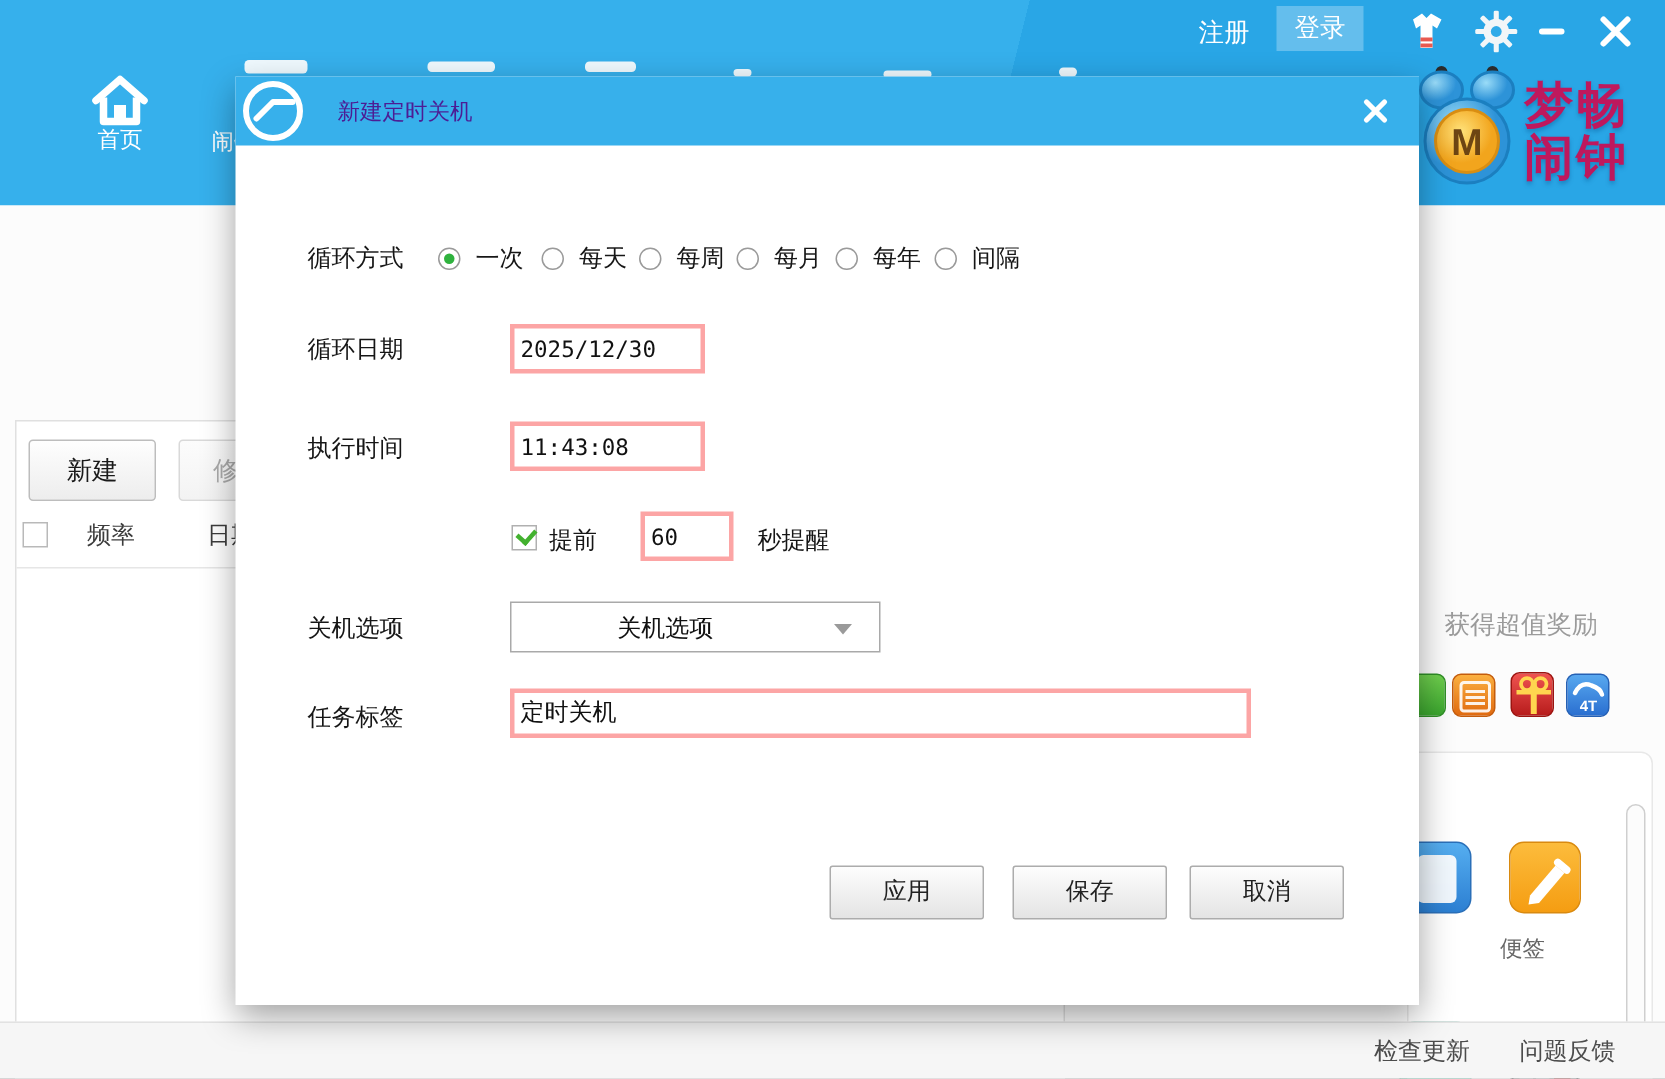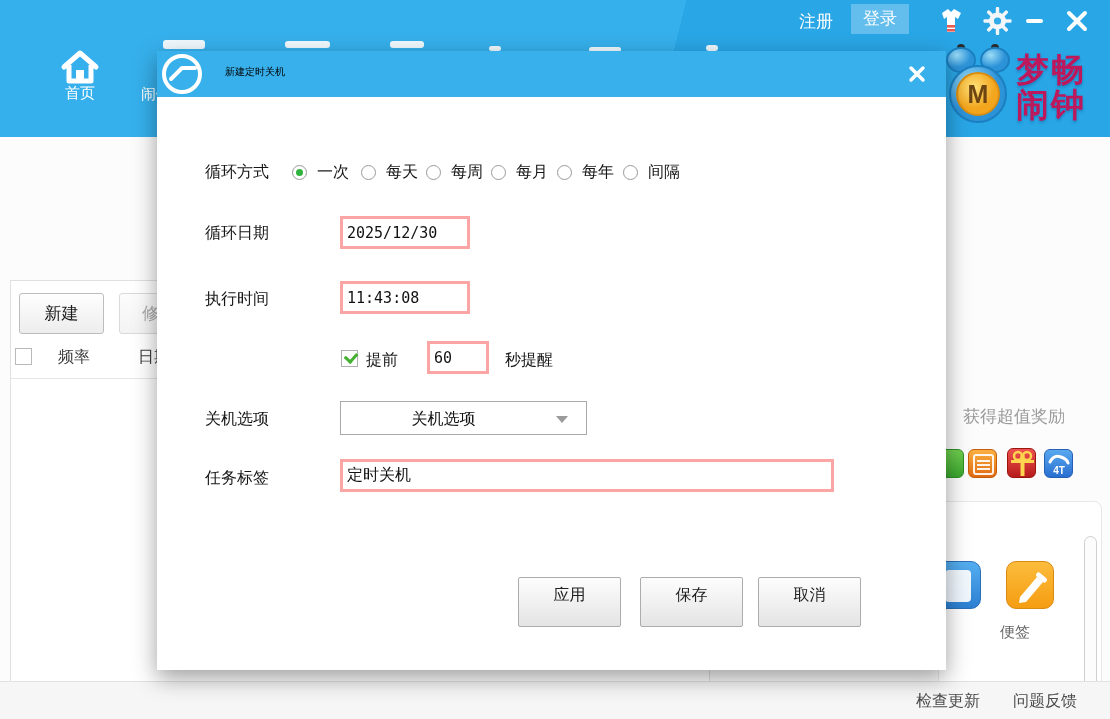--- a/index.html
+++ b/index.html
@@ -62,21 +62,21 @@
 
   
   .bottom-bar { position:absolute; left:0; top:681px; width:1110px; height:38px; background:#f6f6f6; border-top:1px solid #e2e2e2; }
   .status-link { position:absolute; top:9px; font-size:16px; color:#4c4c4c; cursor:pointer; }
 
   
   .dialog { position:absolute; left:157px; top:51px; width:789px; height:619px; background:#fff;
     box-shadow:0 8px 22px rgba(0,0,0,.38); z-index:10; }
   .dialog-header { position:absolute; left:0; top:0; width:100%; height:46px; background:#37b0eb; }
   .dlg-clock { position:absolute; left:4px; top:2px; width:42px; height:42px; }
-  .dialog-title { position:absolute; left:68px; top:14px; color:#000000; font-size:10px; }
+  .dialog-title { position:absolute; left:68px; top:14px; color:#4c1d95; font-size:15px; }
   .dlg-close { position:absolute; left:750px; top:13px; width:20px; height:20px; cursor:pointer; }
 
   .dlg-label { position:absolute; font-size:16px; color:#161616; }
   .radio-item { position:absolute; top:111px; display:flex; align-items:center; cursor:pointer; }
   .radio-circle { width:15px; height:15px; border:1px solid #9a9a9a; border-radius:50%; background:#fff; position:relative; }
   .radio-item.selected .radio-circle::after { content:""; position:absolute; left:3px; top:3px; width:7px; height:7px;
     border-radius:50%; background:#2fb23e; }
   .radio-text { font-size:16px; color:#161616; margin-left:10px; }
 
   .dlg-input { position:absolute; border:3px solid #fca5a5; background:#fff; font-size:15px; color:#111;
@@ -86,22 +86,22 @@
   .chk-box { position:absolute; left:184px; top:299px; width:17px; height:17px; border:1px solid #b0b0b0; background:#fff; cursor:pointer; }
   .chk-box::after { content:""; position:absolute; left:3px; top:1px; width:9px; height:6px;
     border-left:3px solid #43b12f; border-bottom:3px solid #43b12f; transform:rotate(-48deg); }
 
   .dlg-select { position:absolute; left:183px; top:350px; width:247px; height:34px; border:1px solid #a9a9a9;
     background:#fff; cursor:pointer; }
   .dlg-select span.val { position:absolute; left:0; right:40px; top:7px; text-align:center; font-size:16px; color:#111; }
   .arrow-down { position:absolute; right:18px; top:14px; width:0; height:0;
     border-left:6px solid transparent; border-right:6px solid transparent; border-top:7px solid #9a9a9a; }
 
-  .dlg-btn { position:absolute; top:526px; width:103px; height:50px; border:1px solid #acacac; border-radius:2px;
-    background:linear-gradient(#fdfdfd,#e4e4e4); font-size:16px; color:#222; text-align:center; line-height:33px; cursor:pointer; }
+  .dlg-btn { position:absolute; top:526px; width:103px; height:36px; border:1px solid #acacac; border-radius:2px;
+    background:linear-gradient(#fdfdfd,#e4e4e4); font-size:16px; color:#222; text-align:center; line-height:33px; cursor:pointer;margin-left:35px; }
 </style>
 </head>
 <body>
 
 <div id="app">
 
   <div class="top-header">
 
     <div class="nav-frag" style="left:163px;top:40px;width:42px;height:9px;"></div>
     <div class="nav-frag" style="left:285px;top:41px;width:45px;height:7px;"></div>

